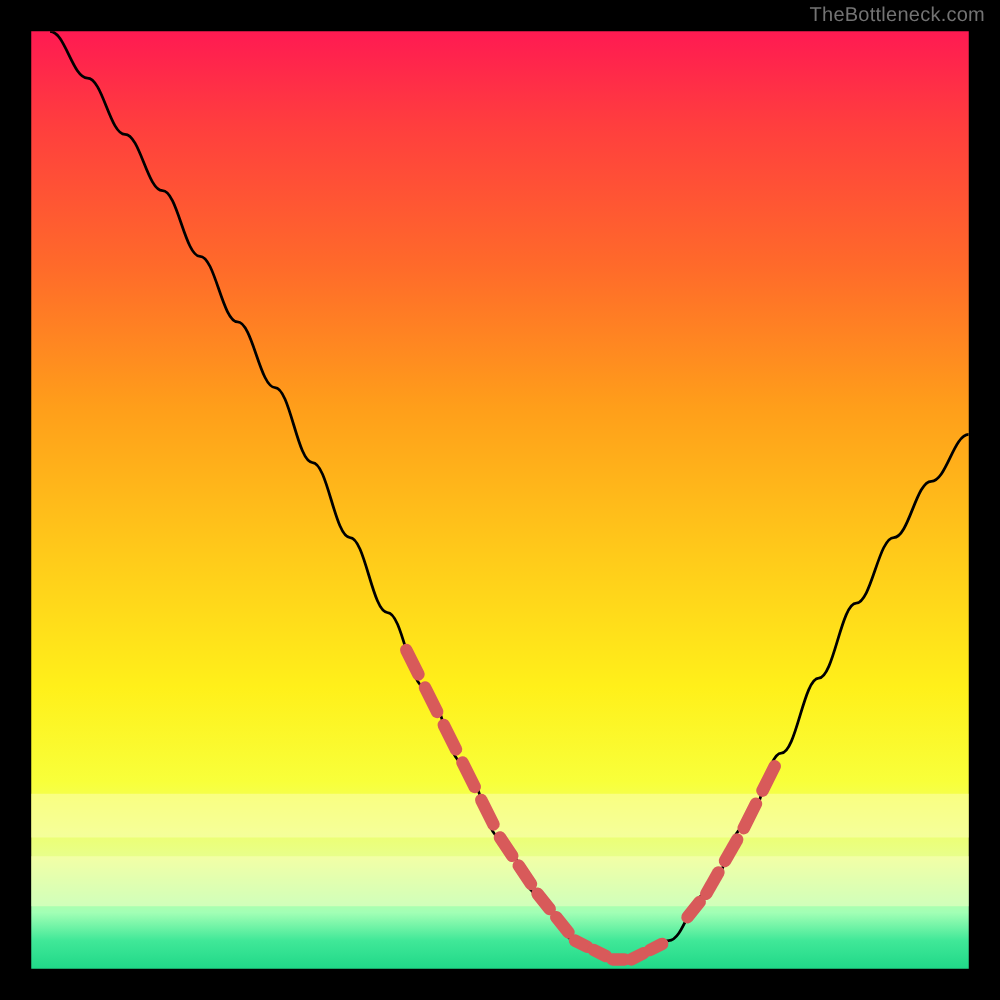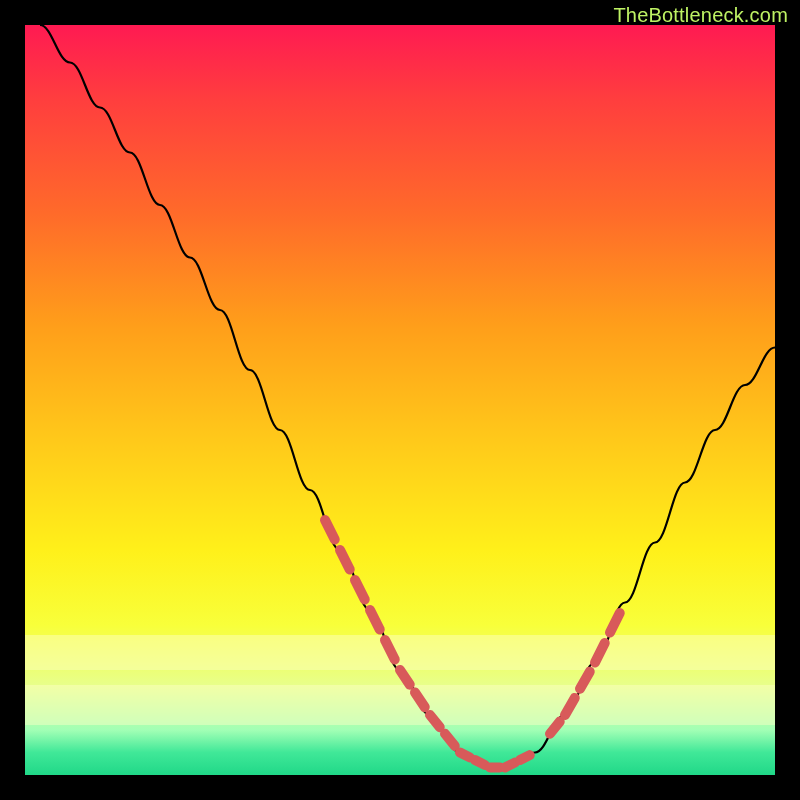--- a/index.html
+++ b/index.html
@@ -49,22 +49,22 @@
     left: 0;
     top: 0;
     width: 750px;
     height: 750px;
   }
   .watermark {
     position: absolute;
     top: 4px;
     right: 12px;
     font-family: Arial, Helvetica, sans-serif;
-    font-size: 20px;
-    color: #bef264;
+    font-size: 16px;
+    color: #737373;
     letter-spacing: 0.2px;
     user-select: none;
   }
 </style>
 </head>
 <body>
 
 <div class="frame">
   <div class="gradient-bg"></div>
 

